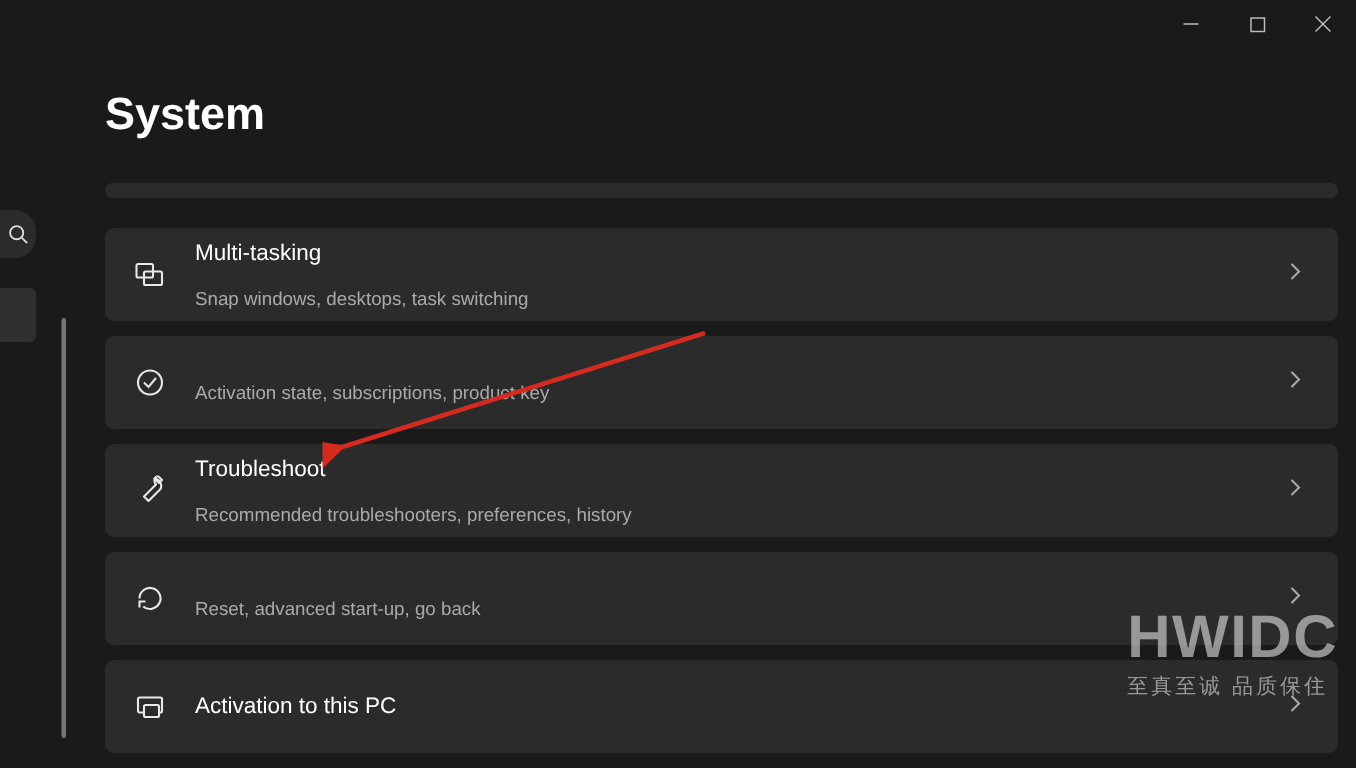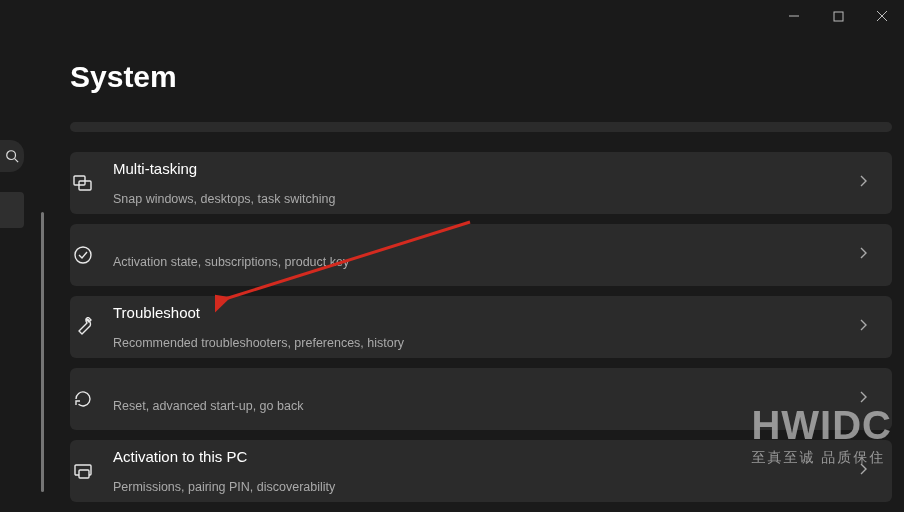--- a/index.html
+++ b/index.html
@@ -78,21 +78,21 @@
       height: 10px;
       margin-bottom: 20px;
     }
     .setting-card {
       background: #2b2b2b;
       border-radius: 6px;
       height: 62px;
       margin-bottom: 10px;
       display: flex;
       align-items: center;
-      padding: 0 22px 0 1px;
+      padding: 0 22px 0 18px;
       cursor: pointer;
     }
     .card-icon {
       width: 24px;
       height: 24px;
       margin-right: 18px;
       flex-shrink: 0;
       display: flex;
       align-items: center;
       justify-content: center;
@@ -253,21 +253,20 @@
 
   <div class="setting-card">
     <div class="card-icon">
       <svg width="20" height="20" viewBox="0 0 20 20" fill="none" stroke="currentColor" stroke-width="1.4">
           <rect x="2" y="4" width="16" height="10" rx="1"></rect>
           <rect x="6" y="9" width="10" height="8" rx="1" fill="#2b2b2b"></rect>
         </svg>
     </div>
     <div class="card-text">
       <div class="card-title">Activation to this PC</div>
-      <div class="card-desc">Permissions, pairing PIN, discoverability</div>
     </div>
     <div class="chevron">
       <svg width="14" height="14" viewBox="0 0 14 14">
           <path d="M5 2 L10 7 L5 12" stroke="currentColor" stroke-width="1.4" fill="none"></path>
         </svg>
     </div>
   </div>
 
   <div class="setting-card" style="height:40px;margin-bottom:0;">
     <div class="card-icon">

